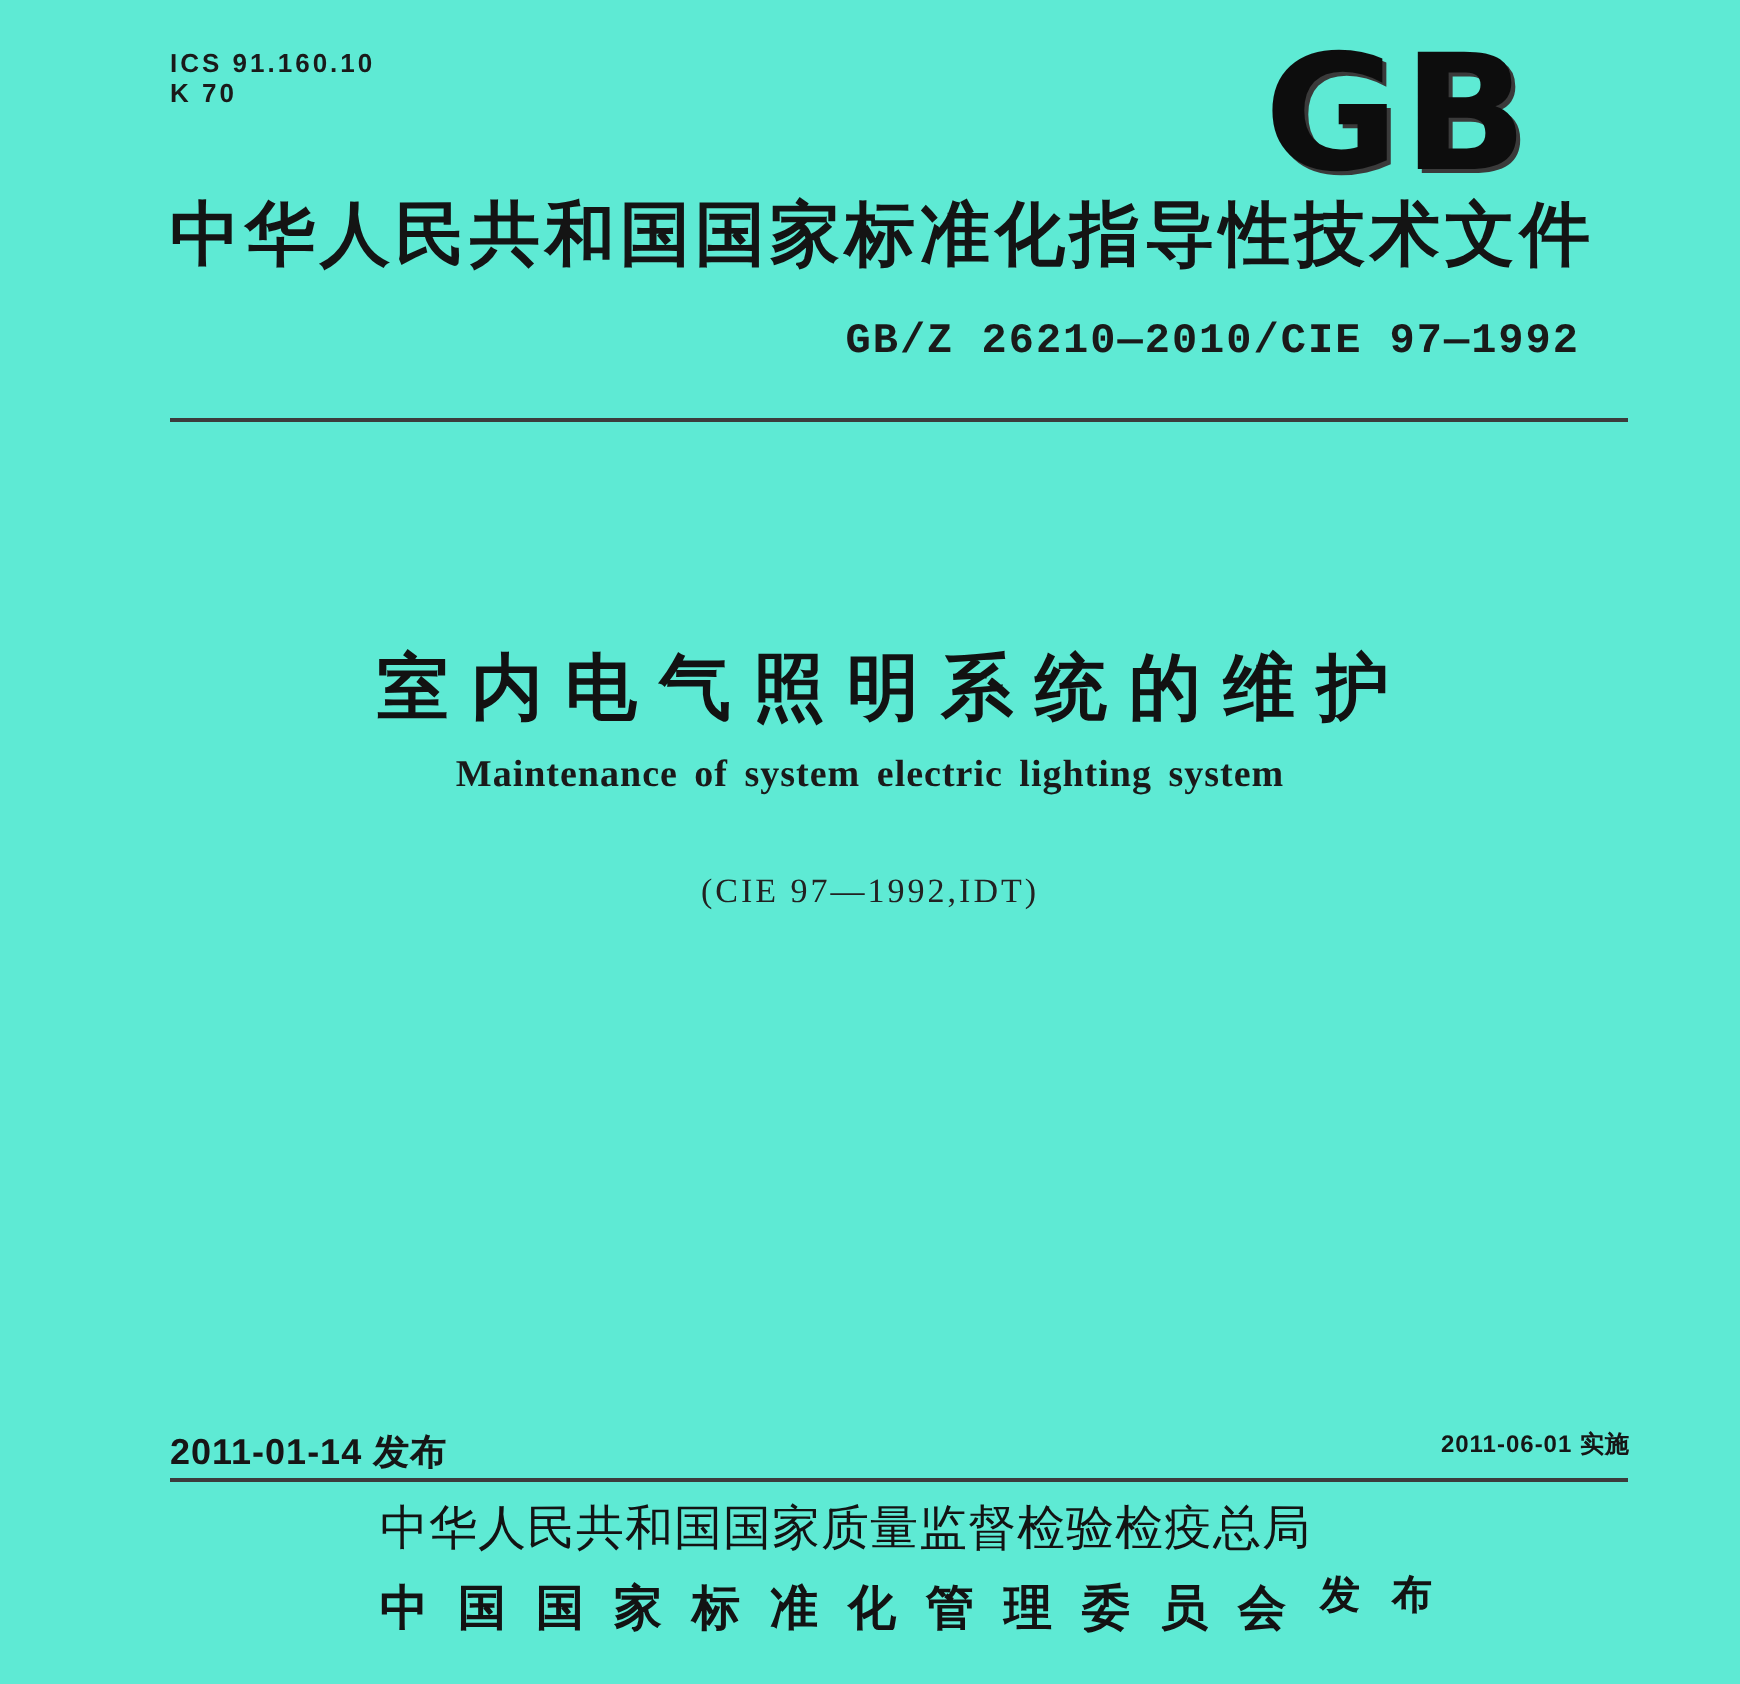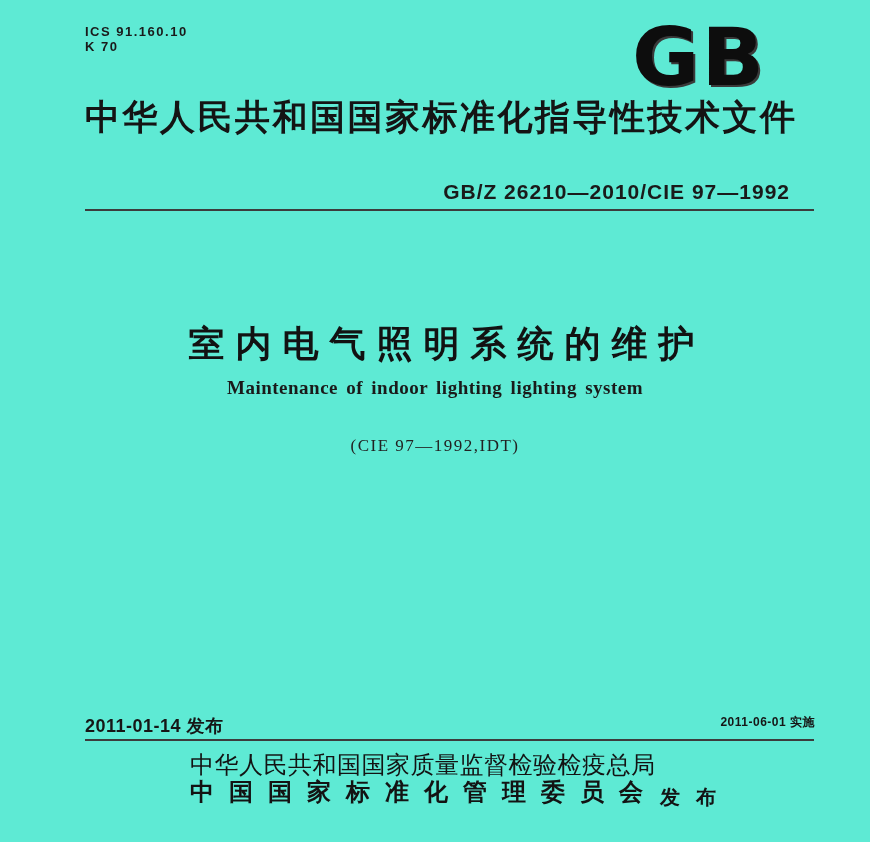--- a/index.html
+++ b/index.html
@@ -52,22 +52,22 @@
     font-size: 35px;
     font-weight: bold;
     letter-spacing: 2.5px;
     white-space: nowrap;
     color: #141414;
   }
   
   .std-number {
     position: absolute;
     right: 80px;
-    top: 180px;
-    font-family: Liberation Sans, sans-serif;
+    top: 160px;
+    font-family: Liberation Mono, monospace;
     font-size: 21px;
     font-weight: bold;
     letter-spacing: 1px;
     color: #1a1a1a;
   }
   .rule {
     position: absolute;
     left: 85px;
     width: 729px;
     height: 2px;
@@ -145,21 +145,21 @@
     letter-spacing: 0.5px;
     white-space: nowrap;
     line-height: 26px;
   }
   .issuer-line2 {
     font-size: 24px;
     font-weight: bold;
     letter-spacing: 15px;
     white-space: nowrap;
     line-height: 26px;
-    margin-top: 1px;
+    margin-top: 14px;
   }
   .publish-label {
     position: absolute;
     left: 660px;
     top: 764px;
     font-size: 20px;
     font-weight: bold;
     letter-spacing: 16px;
     white-space: nowrap;
     color: #131313;
@@ -179,21 +179,21 @@
   <div class="gb-logo">GB</div>
 
   <div class="doc-class-title">中华人民共和国国家标准化指导性技术文件</div>
 
   <div class="std-number">GB/Z 26210—2010/CIE 97—1992</div>
 
   <div class="rule rule-top"></div>
 
   <div class="title-zh">室内电气照明系统的维护</div>
 
-  <div class="title-en">Maintenance of indoor lighting lighting system</div>
+  <div class="title-en">Maintenance of system electric lighting system</div>
 
   <div class="adoption-note">(CIE 97—1992,IDT)</div>
 
   <div class="date-issue">2011-01-14 发布</div>
 
   <div class="date-implement">2011-06-01 实施</div>
 
   <div class="rule rule-bottom"></div>
 
   <div class="issuer-block">

